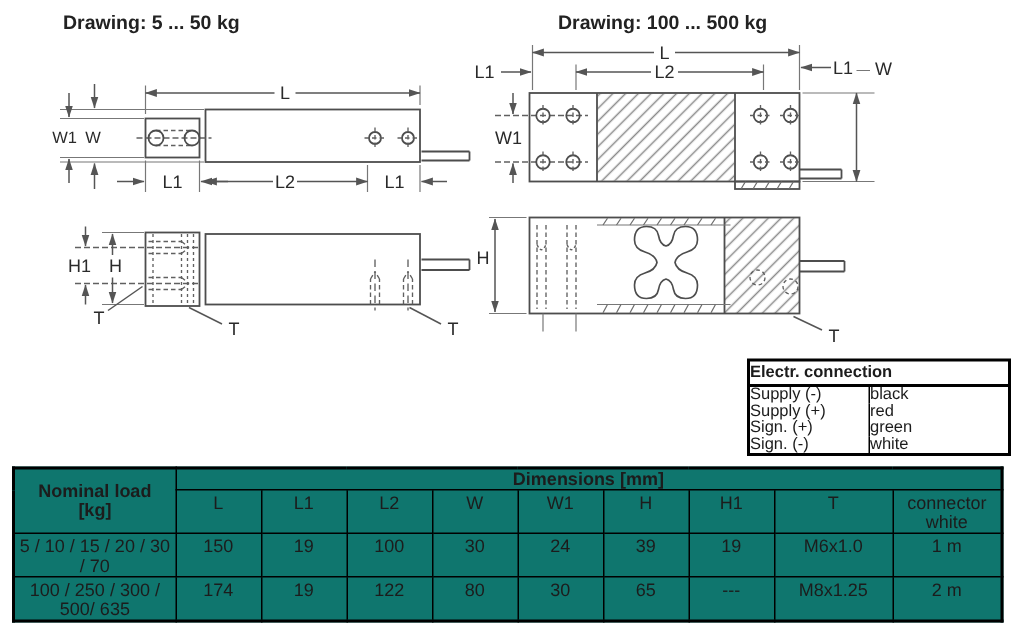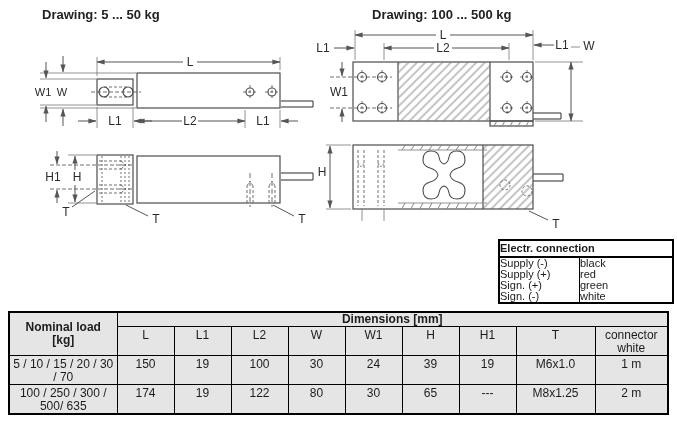--- a/index.html
+++ b/index.html
@@ -17,21 +17,21 @@
   .ext{stroke:#777;stroke-width:0.8;fill:none;}
   .hid{stroke:#606060;stroke-width:0.9;fill:none;}
   .tick{stroke:#6a6a6a;stroke-width:0.8;}
   
   .etable{position:absolute;left:498px;top:239px;width:176px;border:2px solid #000;background:#fff;box-sizing:border-box;}
   .etable .ehead{border-bottom:2px solid #000;font-size:11px;font-weight:bold;text-align:left;
                  line-height:15px;height:15px;}
   .etable .erow{display:grid;grid-template-columns:80px 1fr;font-size:11px;line-height:11px;text-align:left;}
   .etable .erow .ecell-l{border-right:1px solid #000;}
   
-  .dtable{position:absolute;left:8px;top:311px;border-collapse:collapse;table-layout:fixed;background:#e5e5e5;}
+  .dtable{position:absolute;left:8px;top:311px;border-collapse:collapse;table-layout:fixed;background:#0f766e;}
   .dtable td,.dtable th{border:1px solid #000;font-size:12px;font-weight:normal;text-align:center;
                         padding:0;margin:0;overflow:hidden;}
   .dtable{border:2px solid #000;}
   .dtable .hdr{font-weight:bold;}
   .dtable .top{vertical-align:top;padding-top:2px;line-height:13px;}
   .dtable .mid{vertical-align:middle;line-height:13px;}
 </style>
 </head>
 <body>
 

